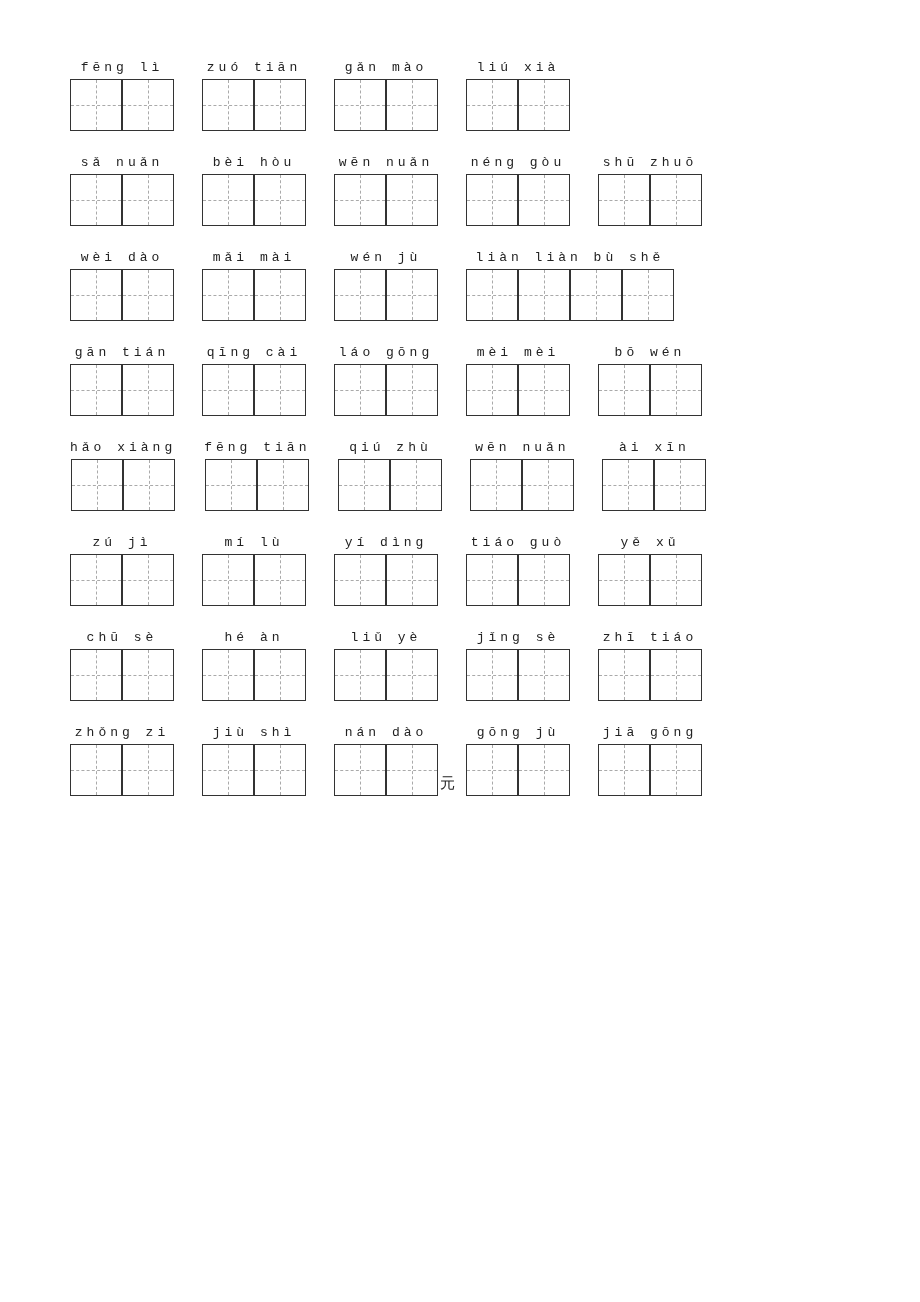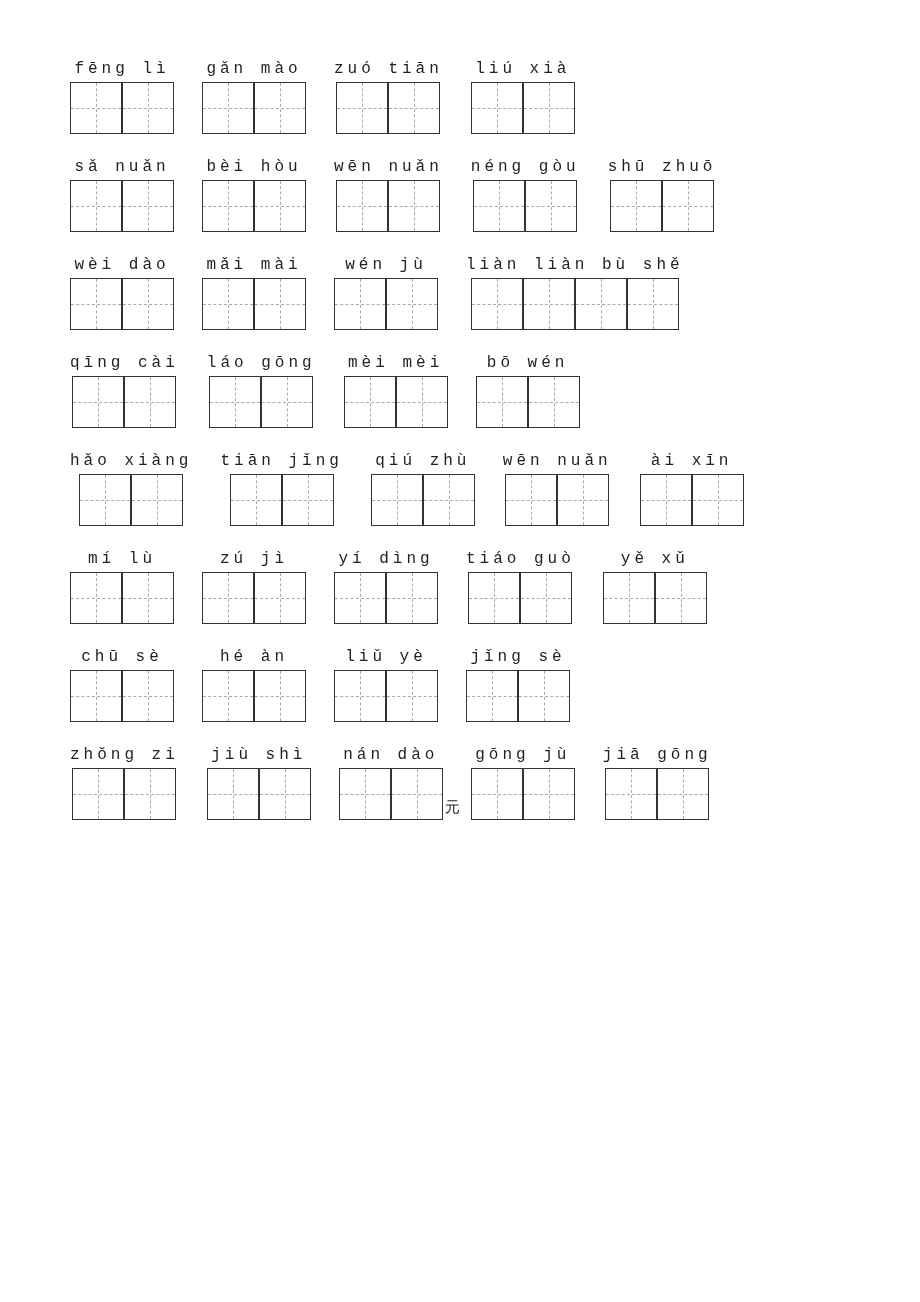--- a/index.html
+++ b/index.html
@@ -16,21 +16,21 @@
     .word-group {
       display: flex;
       flex-direction: column;
       align-items: center;
       margin-right: 28px;
     }
     .word-group:last-child {
       margin-right: 0;
     }
     .pinyin-label {
-      font-size: 16px;
+      font-size: 13px;
       letter-spacing: 4px;
       color: #222;
       margin-bottom: 4px;
       white-space: nowrap;
       font-family: 'Courier New', Courier, monospace;
     }
     .char-boxes {
       display: flex;
       flex-direction: row;
     }
@@ -88,34 +88,34 @@
   <div class="all-rows" id="all-rows">
   <div class="row-line">
         <div class="word-group">
           <div class="pinyin-label">fēng lì</div>
           <div class="char-boxes">
             <div class="char-box"></div>
             <div class="char-box"></div>
           </div>
         </div>
         <div class="word-group">
+          <div class="pinyin-label">zuó tiān</div>
+          <div class="char-boxes">
+            <div class="char-box"></div>
+            <div class="char-box"></div>
+          </div>
+        </div>
+        <div class="word-group">
           <div class="pinyin-label">gǎn mào</div>
           <div class="char-boxes">
             <div class="char-box"></div>
             <div class="char-box"></div>
           </div>
         </div>
         <div class="word-group">
-          <div class="pinyin-label">zuó tiān</div>
-          <div class="char-boxes">
-            <div class="char-box"></div>
-            <div class="char-box"></div>
-          </div>
-        </div>
-        <div class="word-group">
           <div class="pinyin-label">liú xià</div>
           <div class="char-boxes">
             <div class="char-box"></div>
             <div class="char-box"></div>
           </div>
         </div>
       </div>
       <div class="row-line">
         <div class="word-group">
           <div class="pinyin-label">sǎ nuǎn</div>
@@ -180,20 +180,27 @@
           <div class="char-boxes">
             <div class="char-box"></div>
             <div class="char-box"></div>
             <div class="char-box"></div>
             <div class="char-box"></div>
           </div>
         </div>
       </div>
       <div class="row-line">
         <div class="word-group">
+          <div class="pinyin-label">gān tián</div>
+          <div class="char-boxes">
+            <div class="char-box"></div>
+            <div class="char-box"></div>
+          </div>
+        </div>
+        <div class="word-group">
           <div class="pinyin-label">qīng cài</div>
           <div class="char-boxes">
             <div class="char-box"></div>
             <div class="char-box"></div>
           </div>
         </div>
         <div class="word-group">
           <div class="pinyin-label">láo gōng</div>
           <div class="char-boxes">
             <div class="char-box"></div>
@@ -217,21 +224,21 @@
       </div>
       <div class="row-line">
         <div class="word-group">
           <div class="pinyin-label">hǎo xiàng</div>
           <div class="char-boxes">
             <div class="char-box"></div>
             <div class="char-box"></div>
           </div>
         </div>
         <div class="word-group">
-          <div class="pinyin-label">tiān jǐng</div>
+          <div class="pinyin-label">fēng tiān</div>
           <div class="char-boxes">
             <div class="char-box"></div>
             <div class="char-box"></div>
           </div>
         </div>
         <div class="word-group">
           <div class="pinyin-label">qiú zhù</div>
           <div class="char-boxes">
             <div class="char-box"></div>
             <div class="char-box"></div>
@@ -247,34 +254,34 @@
         <div class="word-group">
           <div class="pinyin-label">ài xīn</div>
           <div class="char-boxes">
             <div class="char-box"></div>
             <div class="char-box"></div>
           </div>
         </div>
       </div>
       <div class="row-line">
         <div class="word-group">
+          <div class="pinyin-label">zú jì</div>
+          <div class="char-boxes">
+            <div class="char-box"></div>
+            <div class="char-box"></div>
+          </div>
+        </div>
+        <div class="word-group">
           <div class="pinyin-label">mí lù</div>
           <div class="char-boxes">
             <div class="char-box"></div>
             <div class="char-box"></div>
           </div>
         </div>
         <div class="word-group">
-          <div class="pinyin-label">zú jì</div>
-          <div class="char-boxes">
-            <div class="char-box"></div>
-            <div class="char-box"></div>
-          </div>
-        </div>
-        <div class="word-group">
           <div class="pinyin-label">yí dìng</div>
           <div class="char-boxes">
             <div class="char-box"></div>
             <div class="char-box"></div>
           </div>
         </div>
         <div class="word-group">
           <div class="pinyin-label">tiáo guò</div>
           <div class="char-boxes">
             <div class="char-box"></div>
@@ -306,20 +313,27 @@
         </div>
         <div class="word-group">
           <div class="pinyin-label">liǔ yè</div>
           <div class="char-boxes">
             <div class="char-box"></div>
             <div class="char-box"></div>
           </div>
         </div>
         <div class="word-group">
           <div class="pinyin-label">jǐng sè</div>
+          <div class="char-boxes">
+            <div class="char-box"></div>
+            <div class="char-box"></div>
+          </div>
+        </div>
+        <div class="word-group">
+          <div class="pinyin-label">zhī tiáo</div>
           <div class="char-boxes">
             <div class="char-box"></div>
             <div class="char-box"></div>
           </div>
         </div>
       </div>
       <div class="row-line">
         <div class="word-group">
           <div class="pinyin-label">zhǒng zi</div>
           <div class="char-boxes">

